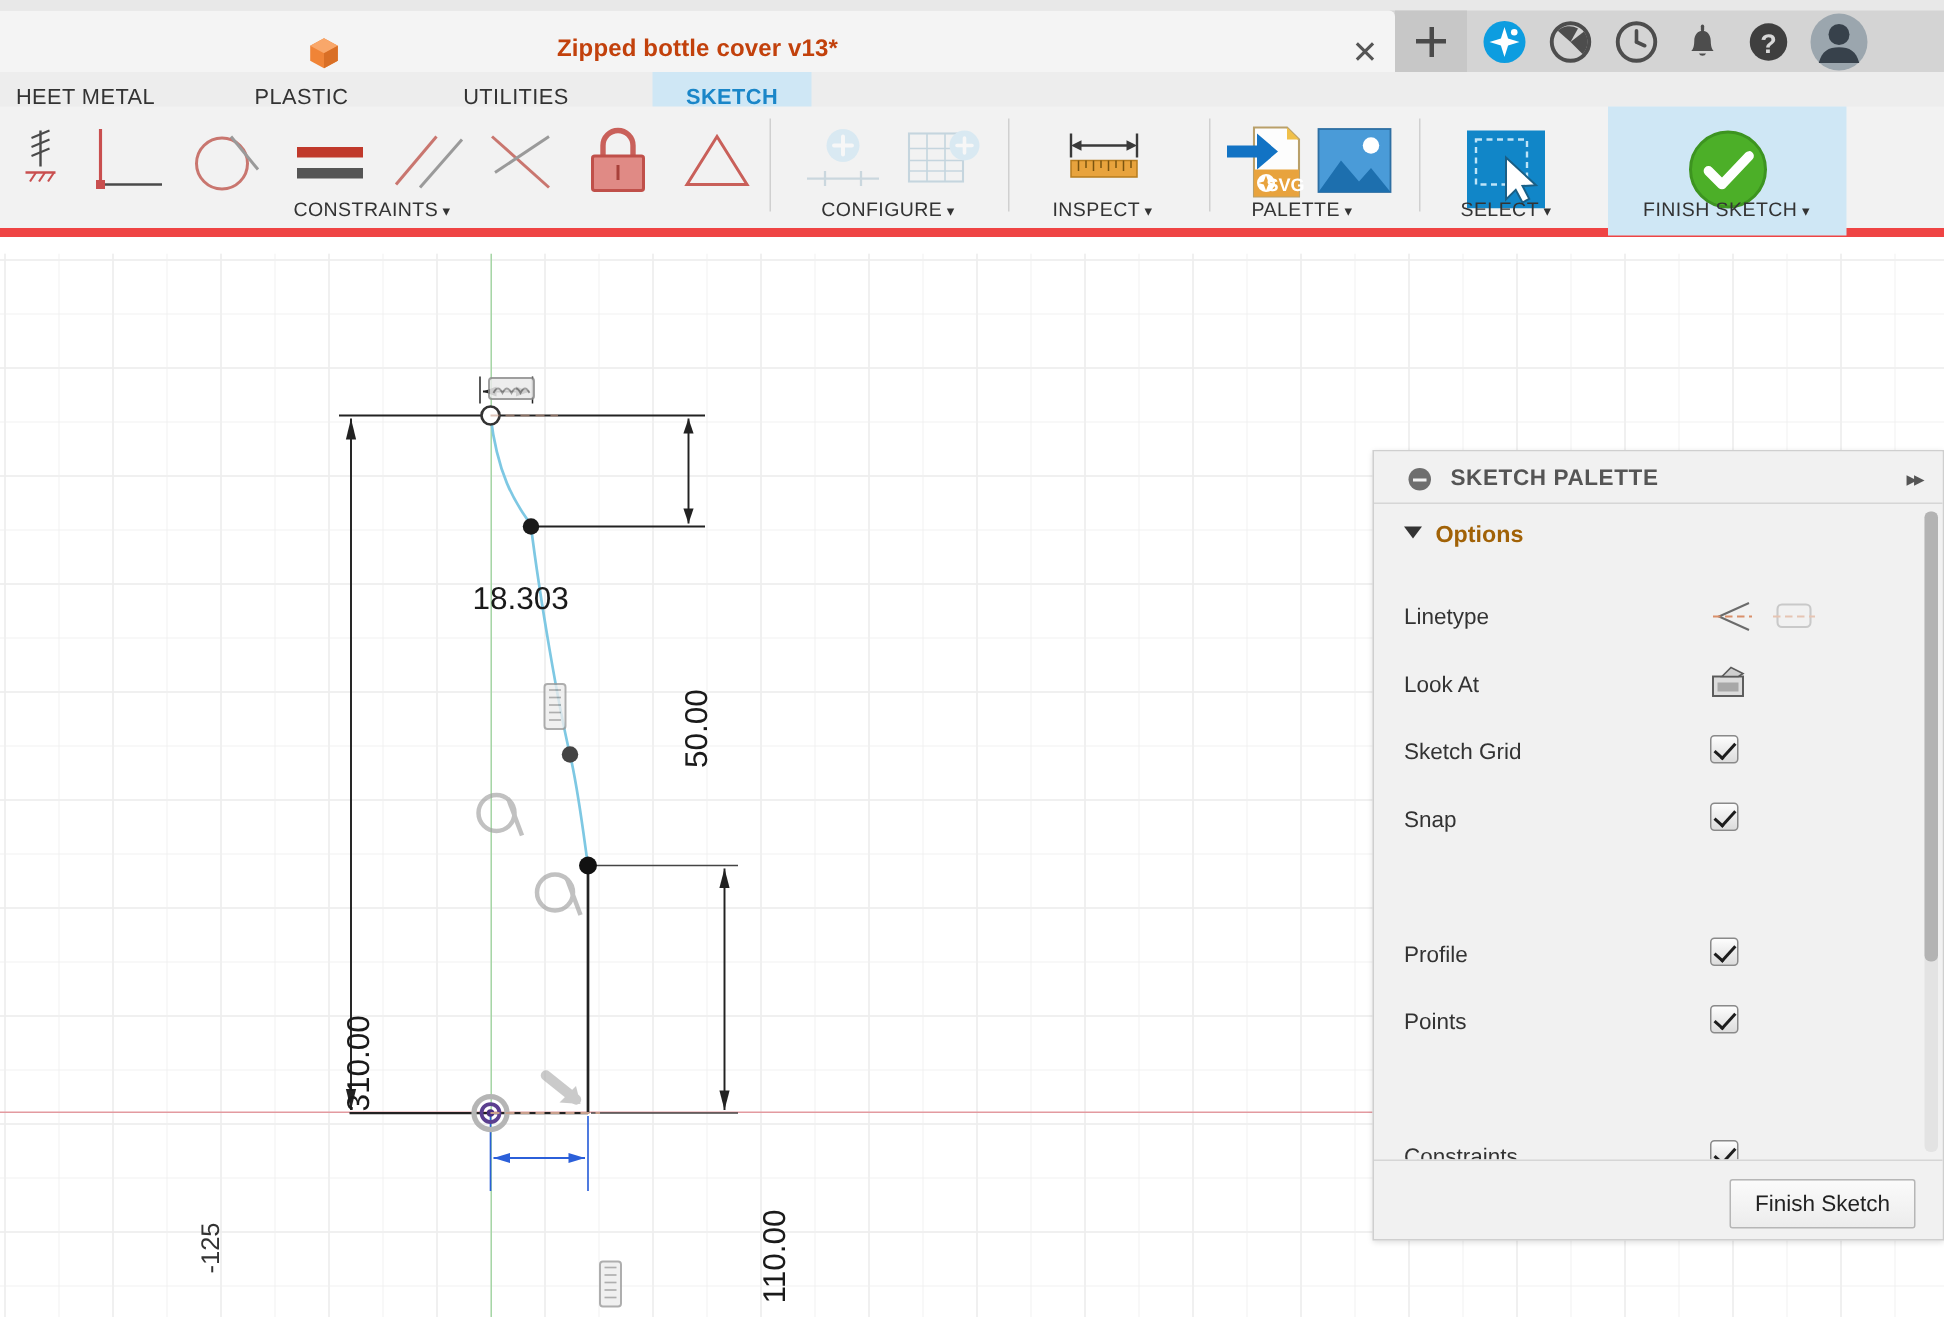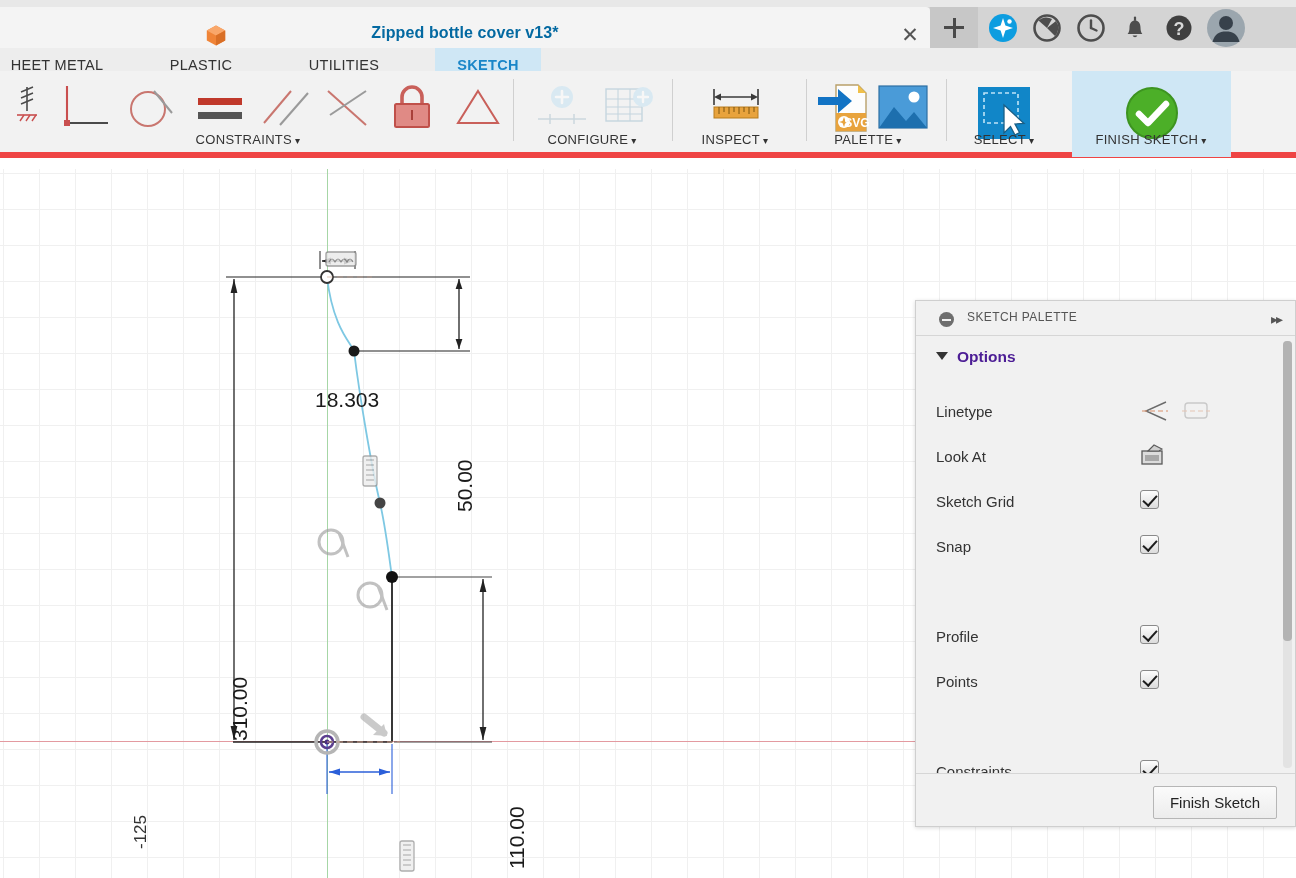--- a/index.html
+++ b/index.html
@@ -21,21 +21,21 @@
     background: #e8e8e8;
   }
   .doc-tab {
     position: absolute; top: 7px; left: 0; width: 930px; height: 41px;
     background: #f4f4f4;
     border-top-right-radius: 4px;
   }
   .doc-tab-title {
     position: absolute; top: 17px; left: 0; width: 930px;
     text-align: center;
-    font-size: 16px; color: #0369a1; font-weight: bold;
+    font-size: 16px; color: #c2410c; font-weight: bold;
     letter-spacing: .1px;
   }
   .doc-tab-cube {
     position: absolute; top: 18px; left: 206px;
     width: 20px; height: 21px;
   }
   .tab-close {
     position: absolute; top: 17px; left: 898px;
     width: 24px; height: 24px;
     color: #555; font-size: 21px; line-height: 22px; text-align: center;
@@ -138,40 +138,40 @@
     background: #f1f1f1;
     border: 1px solid #cfcfcf;
     box-shadow: 0 1px 4px rgba(0,0,0,.15);
   }
   .palette-head {
     position: absolute; top: 0; left: 0; right: 0; height: 35px;
     background: #f1f1f1; border-bottom: 1px solid #d6d6d6;
   }
   .palette-title {
     position: absolute; left: 51px; top: 9px;
-    font-size: 12px; color: #555; letter-spacing: .4px;
+    font-size: 15px; color: #555; letter-spacing: .4px; font-weight: bold;
   }
   .pal-collapse {
     position: absolute; left: 23px; top: 11px; width: 15px; height: 15px;
     border-radius: 50%; background: #6e6e6e; cursor: pointer;
   }
   .pal-collapse::after {
     content:""; position:absolute; left:3px; top:6.5px; width:9px; height:2px; background:#f1f1f1;
   }
   .pal-expand {
     position: absolute; right: 14px; top: 10px;
     font-size: 14px; color: #555; cursor: pointer; letter-spacing:-2px;
   }
   .palette-body {
     position: absolute; top: 35px; left: 0; right: 0; bottom: 53px;
     overflow: hidden; background: #f1f1f1;
   }
   .section-head {
     position: absolute; left: 20px; top: 12px;
-    font-size: 15.5px; font-weight: bold; color: #4c1d95; cursor: pointer;
+    font-size: 15.5px; font-weight: bold; color: #a16207; cursor: pointer;
   }
   .section-head .tri {
     display:inline-block; width:0;height:0; margin-right: 9px;
     border-left: 6px solid transparent; border-right: 6px solid transparent;
     border-top: 8px solid #333; vertical-align: 2px;
   }
   .opt-row { position: absolute; left: 0; width: 340px; height: 45px; }
   .opt-label {
     position: absolute; left: 20px; top: 11px;
     font-size: 15px; color: #333; text-align: right;

